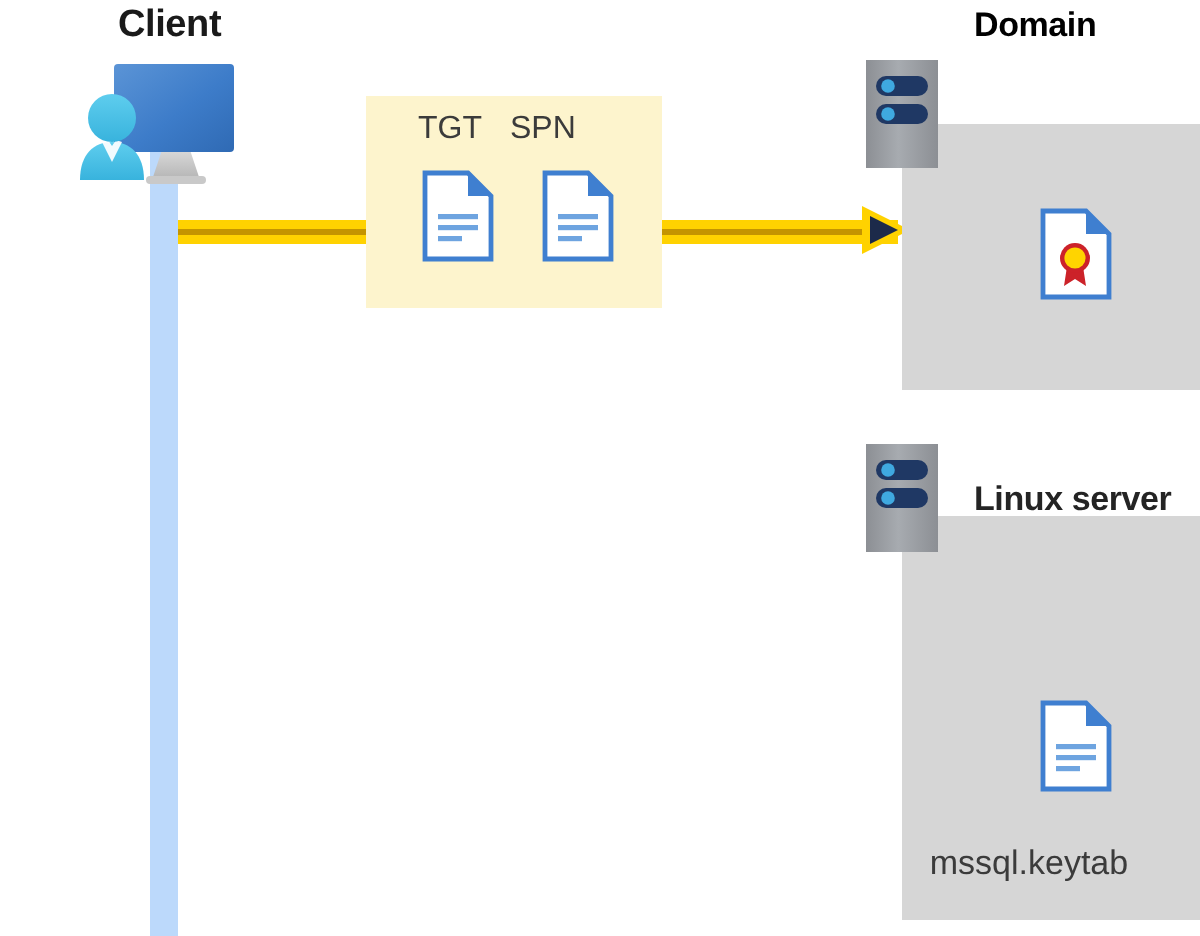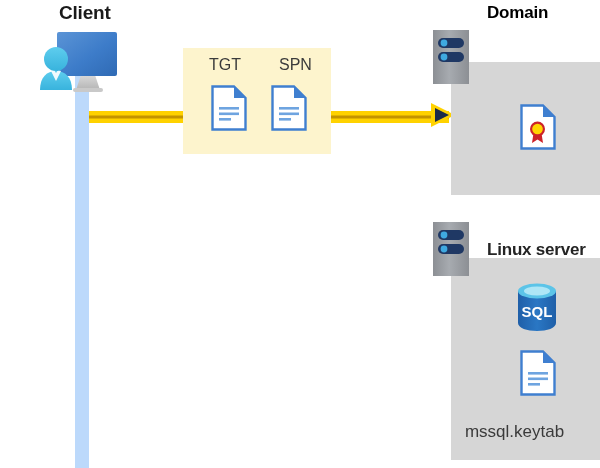--- a/index.html
+++ b/index.html
@@ -57,21 +57,21 @@
     background: #fdf4cd;
   }
   .token-caption {
     position: absolute;
     top: 56px;
     font-size: 16px;
     color: #3b3b3b;
     white-space: nowrap;
   }
   #token-caption-tgt { left: 178px; }
-  #token-caption-spn { left: 248px; }
+  #token-caption-spn { left: 224px; }
 
   .doc-icon-wrap { position: absolute; }
   #doc-tgt { left: 180px; top: 85px; width: 36px; height: 46px; }
   #doc-spn { left: 240px; top: 85px; width: 36px; height: 46px; }
 
   
   #arrow-line {
     left: 58px;
     top: 109px;
     width: 360px;
@@ -284,35 +284,20 @@
         </linearGradient>
       </defs>
       <rect x="0" y="0" width="36" height="54" fill="url(#gSrv2)"></rect>
       <rect x="5" y="8" width="26" height="10" rx="5" fill="#1f3864"></rect>
       <circle cx="11" cy="13" r="3.4" fill="#3fa9e0"></circle>
       <rect x="5" y="22" width="26" height="10" rx="5" fill="#1f3864"></rect>
       <circle cx="11" cy="27" r="3.4" fill="#3fa9e0"></circle>
     </svg>
   </div>
 
-  <div class="abs" id="sql-icon">
-    <svg width="44" height="50" viewBox="0 0 44 50" xmlns="http://www.w3.org/2000/svg">
-      <defs>
-        <linearGradient id="gSql" x1="0" y1="0" x2="1" y2="0">
-          <stop offset="0%" stop-color="#1f5fa8"></stop>
-          <stop offset="50%" stop-color="#2a77c4"></stop>
-          <stop offset="100%" stop-color="#1f5fa8"></stop>
-        </linearGradient>
-      </defs>
-      <path d="M3 9 L3 41 C3 46 12 49 22 49 C32 49 41 46 41 41 L41 9 Z" fill="url(#gSql)"></path>
-      <ellipse cx="22" cy="9" rx="19" ry="7.5" fill="#5cc4e8"></ellipse>
-      <ellipse cx="22" cy="9" rx="13" ry="4.6" fill="#aee6f6"></ellipse>
-      <text x="22" y="35" font-family="Liberation Sans, sans-serif" font-size="15" font-weight="bold" fill="#ffffff" text-anchor="middle">SQL</text>
-    </svg>
-  </div>
 
   <div class="abs" id="keytab-icon">
     <svg width="36" height="46" viewBox="0 0 36 46" xmlns="http://www.w3.org/2000/svg">
       <path d="M1.5 1.5 L23 1.5 L34.5 13 L34.5 44.5 L1.5 44.5 Z" fill="#ffffff" stroke="#3f7fd0" stroke-width="2.4"></path>
       <path d="M23 1.5 L34.5 13 L23 13 Z" fill="#3f7fd0"></path>
       <rect x="8" y="22" width="20" height="2.6" fill="#6ea4e0"></rect>
       <rect x="8" y="27.5" width="20" height="2.6" fill="#6ea4e0"></rect>
       <rect x="8" y="33" width="12" height="2.6" fill="#6ea4e0"></rect>
     </svg>
   </div>

